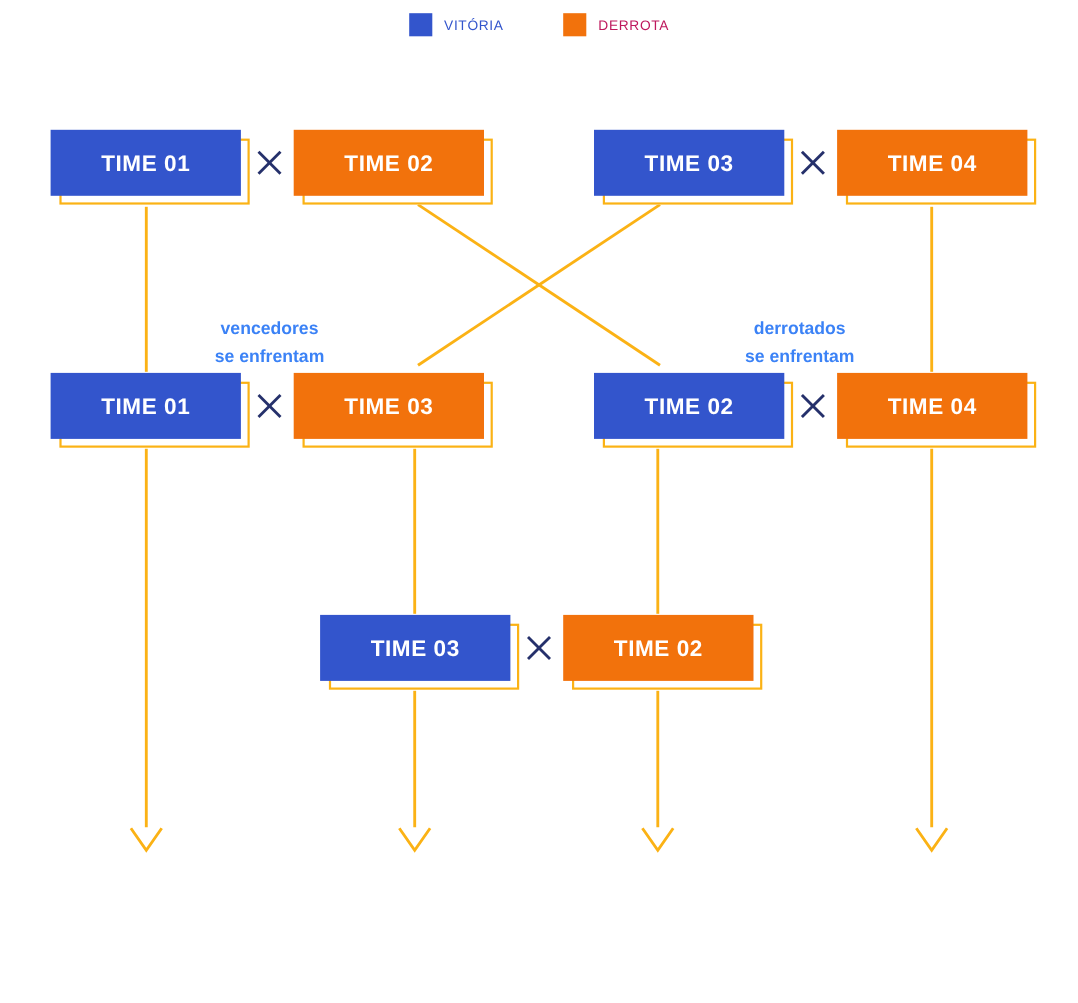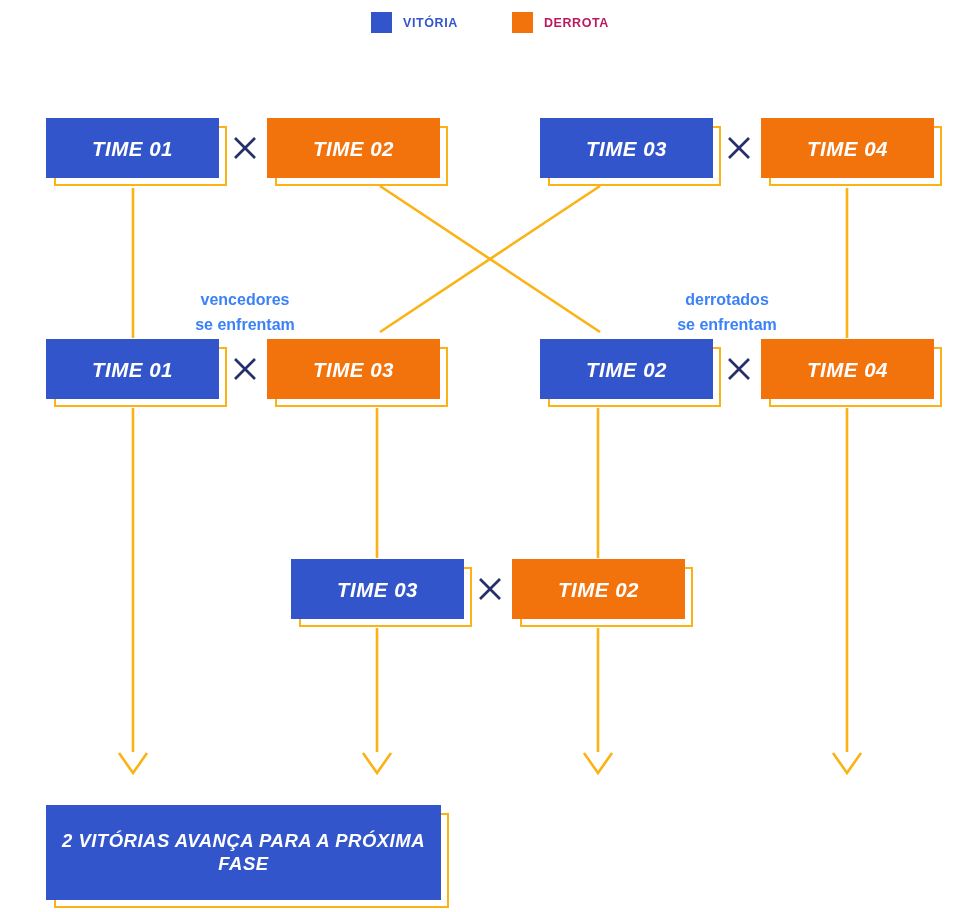--- a/index.html
+++ b/index.html
@@ -13,37 +13,36 @@
   #stage{position:absolute;left:0;top:0;width:980px;height:912px;}
 
   
   #wires{position:absolute;left:0;top:0;width:980px;height:912px;z-index:1;}
 
   
   .legend{position:absolute;top:12px;left:0;width:980px;
           display:flex;justify-content:center;align-items:center;gap:54px;z-index:4;}
   .legend-item{display:flex;align-items:center;gap:11px;}
   .legend-swatch{width:21px;height:21px;display:block;}
-  .legend-label{font-size:12.5px;font-weight:bold;letter-spacing:.6px;}
+  .legend-label{font-size:12.5px;font-weight:normal;letter-spacing:.6px;}
   .lg-win .legend-swatch{background:#3355cc;}
   .lg-win .legend-label{color:#3355cc;}
   .lg-loss .legend-swatch{background:#f2720c;}
   .lg-loss .legend-label{color:#be185d;}
 
   
   .node{position:absolute;z-index:3;}
   .node .shadowframe{
     position:absolute;left:8px;top:8px;width:100%;height:100%;
     border:2.5px solid #fbb215;background:#fff;box-sizing:border-box;
   }
   .node .face{
     position:absolute;left:0;top:0;width:100%;height:100%;
     display:flex;align-items:center;justify-content:center;
     box-sizing:border-box;
-    font-style:italic;
   }
   .node .face span{
     color:#ffffff;font-weight:bold;letter-spacing:.5px;line-height:1.22;text-align:center;
   }
   .node.win  .face{background:#3355cc;}
   .node.loss .face{background:#f2720c;}
 
   .team{width:173px;height:60px;}
   .team .face span{font-size:20.5px;}
 
@@ -194,21 +193,14 @@
         <line x1="23" y1="3" x2="3" y2="23" stroke="#25306b" stroke-width="2.6"></line>
       </svg>
   </div>
   <div class="node team loss" style="left:512px;top:559px;">
     <div class="shadowframe"></div>
     <div class="face">
       <span>TIME 02</span>
     </div>
   </div>
 
-  <div class="node result win" style="left:46px;top:805px;">
-    <div class="shadowframe"></div>
-    <div class="face">
-      <span>2 VITÓRIAS AVANÇA
-PARA A PRÓXIMA FASE</span>
-    </div>
-  </div>
 
 </div>
 
 </body></html>

